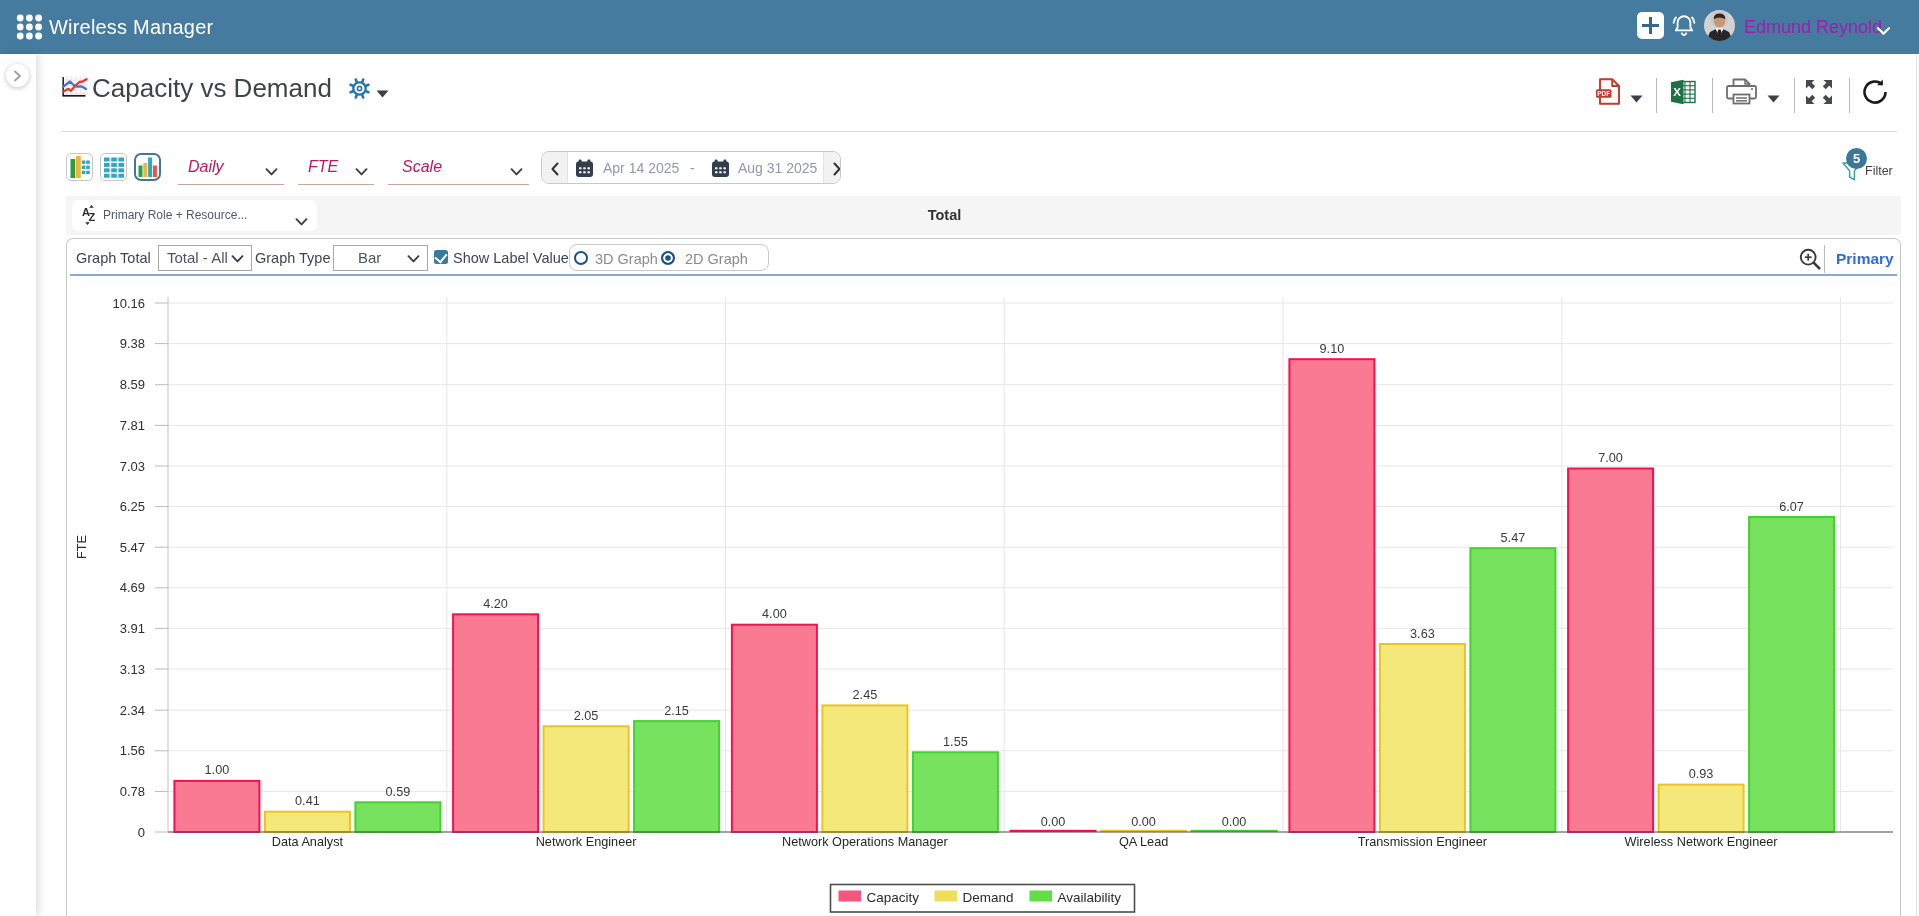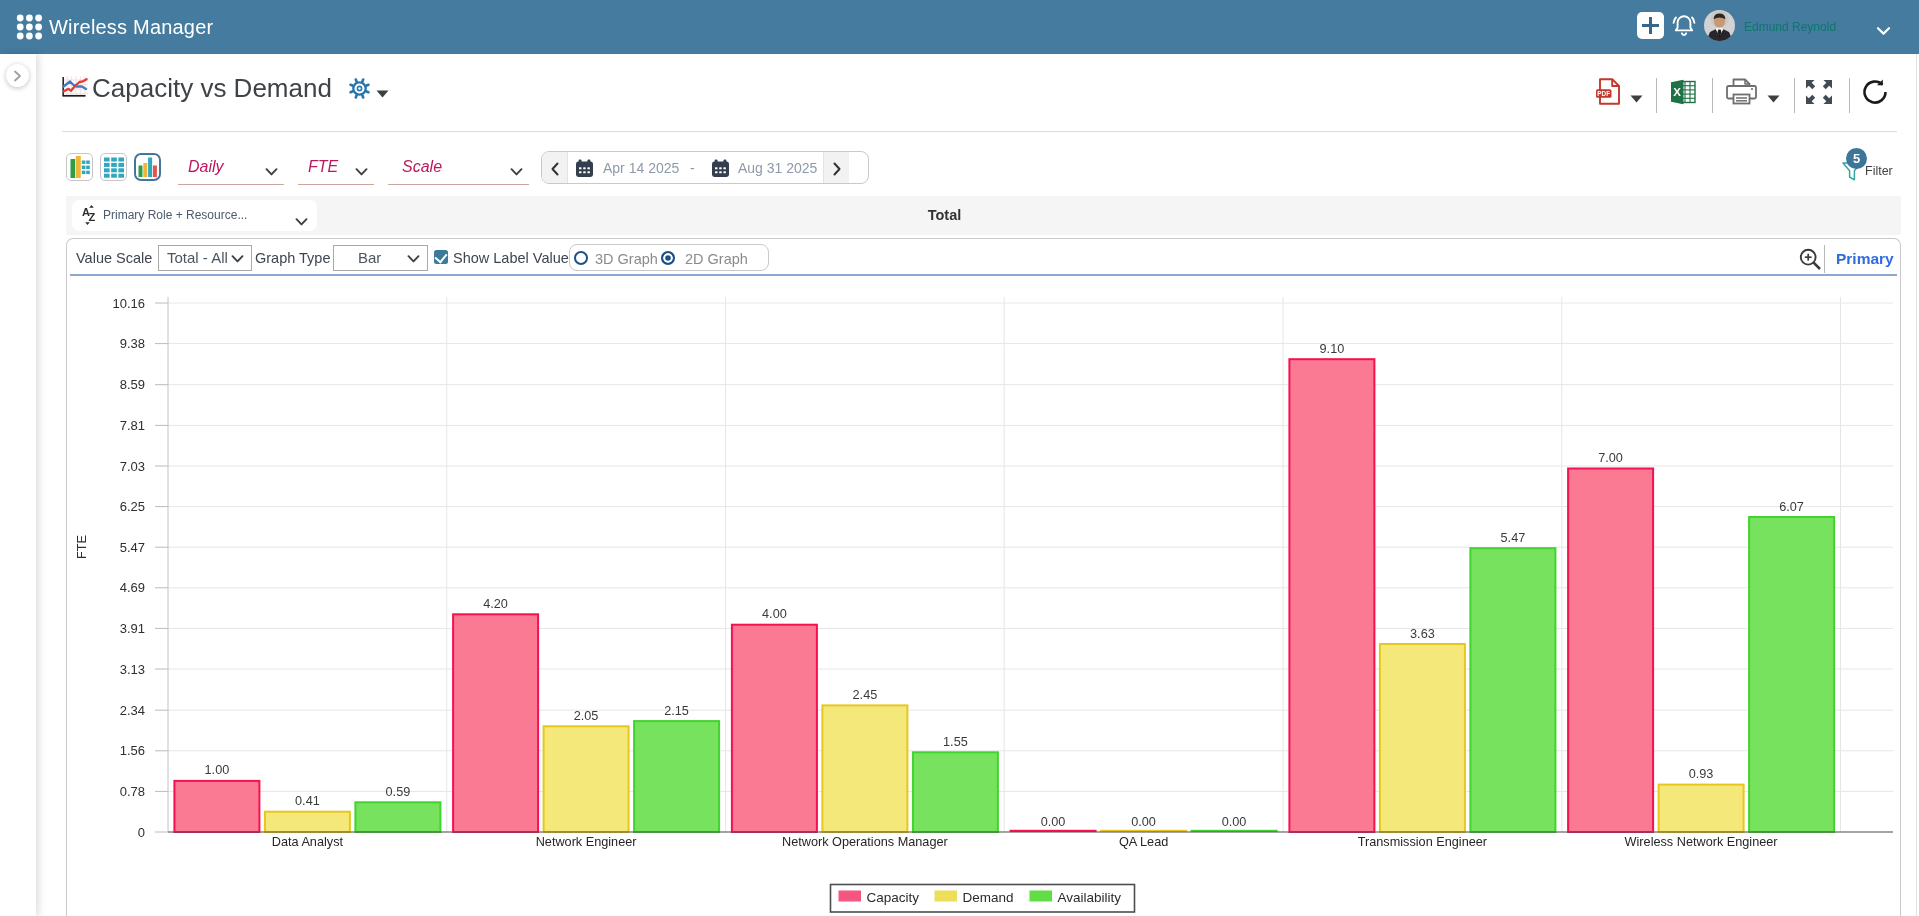--- a/index.html
+++ b/index.html
@@ -18,21 +18,21 @@
 .title { left:92px; top:73px; font-size:26px; color:#3e4348; }
 .hr1 { left:62px; top:131px; width:1835px; height:1px; background:#dcdcdc; }
 
 .viewbtn { top:153px; width:27px; height:28px; background:#fff; border:1px solid #c6c6c6; border-radius:5px; display:flex; align-items:center; justify-content:center; }
 .viewbtn.sel { border:2.5px solid #46759b; border-radius:7px; }
 
 .uddl { top:149px; height:36px; border-bottom:1.5px solid #c8a69b; color:#be185d; font-size:16px;font-style:italic; }
 .uddl .lab { position:absolute; left:10px; top:9px; }
 .uddl .ch { position:absolute; right:6px; top:13px; }
 
-.datebox { left:541px; top:151px; width:328px; height:33px; background:#fff; border:1px solid #c9c9c9; border-radius:8px; overflow:hidden; }
+.datebox { left:541px; top:151px; width:300px; height:33px; background:#fff; border:1px solid #c9c9c9; border-radius:8px; overflow:hidden; }
 .dgray { position:absolute; top:0; width:26px; height:33px; background:#f2f2f2; display:flex; align-items:center; justify-content:center; }
 .dtext { position:absolute; top:0; height:33px; line-height:33px; color:#8e9aa7; font-size:14px; }
 
 .band { left:66px; top:196px; width:1835px; height:39px; background:#f5f5f5; }
 .pill { left:72px; top:200px; width:245px; height:31px; background:#fff; border-radius:7px; }
 .total { left:0px; top:196px; width:1889px; height:39px; line-height:39px; text-align:center; font-weight:bold; font-size:14.5px; color:#333; }
 
 .gpanel { left:66px; top:238px; width:1835px; height:678px; border:1px solid #c9c9c9; border-bottom:none; border-radius:7px 7px 0 0; background:#fff; }
 .blueline { left:70px; top:274px; width:1827px; height:2px; background:#8ba7d4; }
 
@@ -84,21 +84,21 @@
 <g clip-path="url(#avc)">
 <rect width="31" height="31" fill="#d2d2d2"></rect>
 <circle cx="15.5" cy="9" r="9" fill="#c9c9c9"></circle>
 <path d="M2 31 L6 22 L13 18.5 L18 18.5 L25 22 L29 31 Z" fill="#26262b"></path>
 <path d="M11.5 19 L15.5 26 L19.5 19 L17.5 17.5 L13.5 17.5 Z" fill="#f2f2f2"></path>
 <path d="M14.4 19.5 L16.6 19.5 L17.4 22 L15.5 28 L13.6 22 Z" fill="#1c1c20"></path>
 <ellipse cx="15.5" cy="11" rx="5.6" ry="6.6" fill="#c79871"></ellipse>
 <path d="M9.6 9.2 Q9.7 3.6 15.5 3.6 Q21.3 3.6 21.4 9.2 Q18.6 7.4 15.5 7.4 Q12.4 7.4 9.6 9.2 Z" fill="#2e2620"></path>
 </g>
     </svg></div>
-<div class="abs" style="left:1744px;top:0;height:54px;line-height:54px;color:#0f766e;font-size:12px">Edmund Reynold</div>
+<div class="abs" style="left:1744px;top:0;height:54px;line-height:54px;color:#a21caf;font-size:18px">Edmund Reynold</div>
 <div class="abs" style="left:1876px;top:22px"><svg width="15" height="10" viewBox="0 0 15 10" fill="none">
       <path d="M2 2.2 L7.5 7.6 L13 2.2" stroke="#ffffff" stroke-width="2.2" stroke-linecap="round" stroke-linejoin="round"></path>
     </svg></div>
 
 <div class="abs sidebar"></div>
 <div class="abs sbbtn">
     <svg width="11" height="12" viewBox="0 0 11 12" fill="none">
       <path d="M3 1.5 L8 6 L3 10.5" stroke="#9aa0a6" stroke-width="1.8" stroke-linecap="round" stroke-linejoin="round"></path>
     </svg>
   </div>
@@ -308,21 +308,21 @@
 <path d="M7.2 2.8 L9.5 0 L11.8 2.8 Z" fill="#2b2b2b"></path>
 <path d="M3.2 17.2 L5.5 20 L7.8 17.2 Z" fill="#2b2b2b"></path>
 </svg></div>
 <div class="abs" style="left:103px;top:200px;height:31px;line-height:31px;color:#4c5b6b;font-size:12px">Primary Role + Resource...</div>
 <div class="abs" style="left:295px;top:212px"><svg width="13" height="8" viewBox="0 0 13 8" fill="none">
       <path d="M1.5 1.2 L6.5 6.4 L11.5 1.2" stroke="#3c4043" stroke-width="1.9" stroke-linecap="round" stroke-linejoin="round"></path>
     </svg></div>
 <div class="abs total">Total</div>
 
 <div class="abs gpanel"></div>
-<div class="abs ctl" style="left:76px;top:250px">Value Scale</div>
+<div class="abs ctl" style="left:76px;top:250px">Graph Total</div>
 <div class="abs sel" style="left:158px;top:245px;width:94px;height:26px;line-height:24px;padding-left:8px">Total - All<span class="selch"><svg width="13" height="8" viewBox="0 0 13 8" fill="none">
         <path d="M1.5 1.2 L6.5 6.4 L11.5 1.2" stroke="#3c4043" stroke-width="1.9" stroke-linecap="round" stroke-linejoin="round"></path>
       </svg></span></div>
 <div class="abs ctl" style="left:255px;top:250px">Graph Type</div>
 <div class="abs sel" style="left:333px;top:245px;width:95px;height:26px;line-height:24px;padding-left:24px">Bar<span class="selch"><svg width="13" height="8" viewBox="0 0 13 8" fill="none">
         <path d="M1.5 1.2 L6.5 6.4 L11.5 1.2" stroke="#3c4043" stroke-width="1.9" stroke-linecap="round" stroke-linejoin="round"></path>
       </svg></span></div>
 <div class="abs checkbox"></div>
 <div class="abs ctl" style="left:453px;top:250px">Show Label Value</div>
 <div class="abs radiobox"></div>

